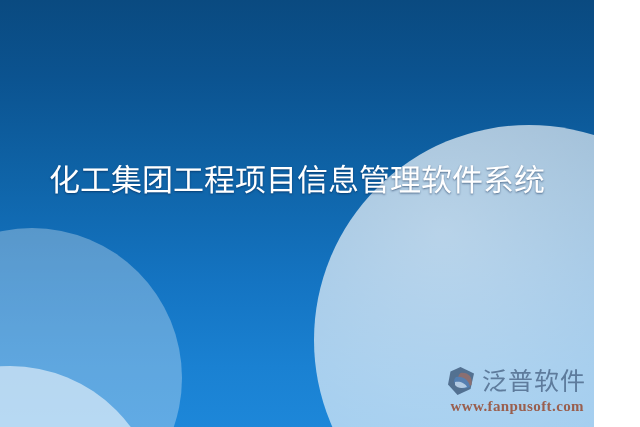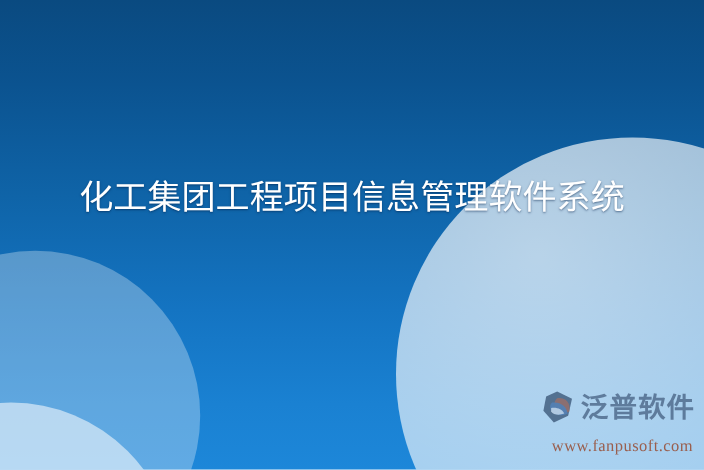--- a/index.html
+++ b/index.html
@@ -8,21 +8,21 @@
     padding: 0;
     background: #ffffff;
   }
   body {
     font-family: "Liberation Sans", "DejaVu Sans", sans-serif;
   }
 
   
   .banner {
     position: relative;
-    width: 640px;
+    width: 594px;
     height: 427px;
     overflow: hidden;
     
     background: linear-gradient(
         to bottom,
         #0a4a80 0%,
         #0b5390 18%,
         #0f64a8 42%,
         #1474c2 66%,
         #1a81d2 86%,
@@ -103,33 +103,33 @@
   }
   .wm-mark {
     width: 32px;
     height: 30px;
     display: block;
     opacity: 0.82;
   }
   .wm-brand {
     font-size: 25px;
     line-height: 27px;
-    font-weight: 700;
+    font-weight: 400;
     color: rgba(58, 82, 116, 0.68);
     font-family: "DejaVu Sans", "Liberation Sans", sans-serif;
     letter-spacing: 1px;
   }
   .wm-url {
     font-size: 15px;
     line-height: 18px;
-    font-weight: 400;
+    font-weight: 700;
     color: rgba(150, 66, 38, 0.80);
     font-family: "Liberation Serif", "DejaVu Serif", serif;
     letter-spacing: 0.4px;
-    margin-top: 12px;
+    margin-top: 1px;
     margin-right: 2px;
   }
 </style>
 </head>
 <body>
 
 <div class="banner">
 
   <div class="deco deco-right-arc"></div>
 

